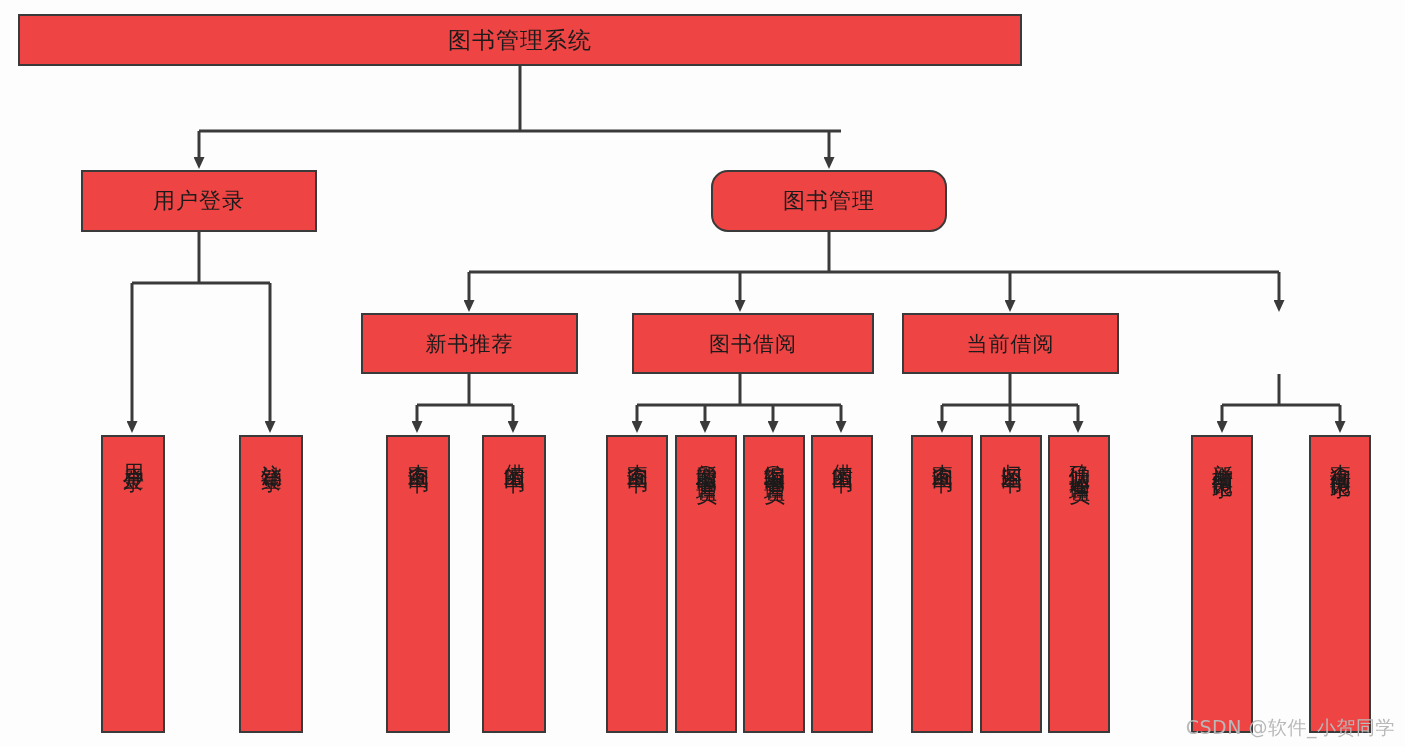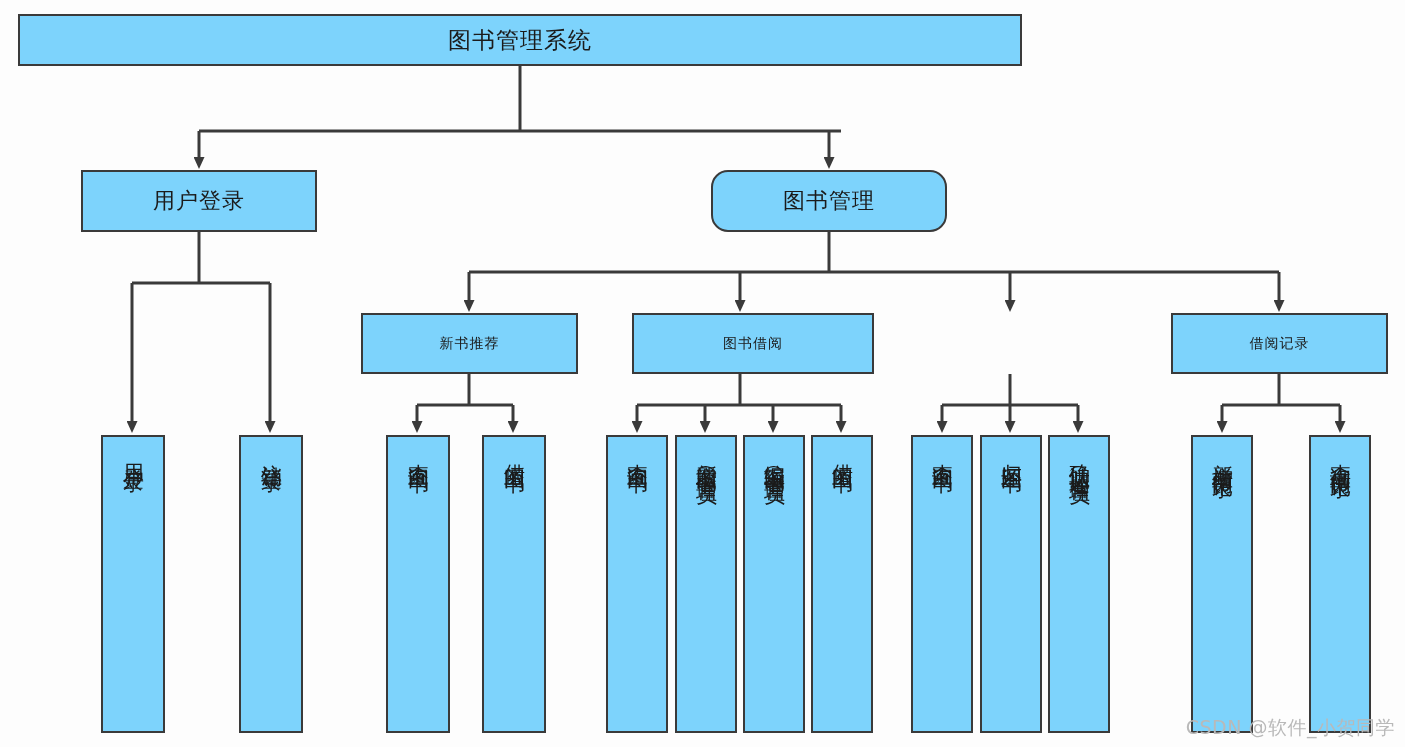--- a/index.html
+++ b/index.html
@@ -19,34 +19,34 @@
     position: absolute;
     left: 0;
     top: 0;
     width: 1405px;
     height: 747px;
   }
   .node {
     position: absolute;
     box-sizing: border-box;
     border: 2px solid #3a3a3a;
-    background: #7dd3fc;
+    background: #ef4444;
     display: flex;
     align-items: center;
     justify-content: center;
     color: #1b1b1b;
   }
   .node.root {
     font-size: 23px;
   }
   .node.lvl2 {
     font-size: 22px;
   }
   .node.lvl3 {
-    font-size: 14px;
+    font-size: 21px;
   }
   .node.leaf {
     font-size: 21px;
     padding: 10px 0;
     align-items: flex-start;
   }
   .vtext {
     writing-mode: vertical-rl;
     text-orientation: upright;
     letter-spacing: 3px;
@@ -133,22 +133,22 @@
   <div class="node lvl2" style="left:711px; top:170px; width:236px; height:62px;border-radius:17px;">
     <span class="htext">图书管理</span>
   </div>
 
   <div class="node lvl3" style="left:361px; top:313px; width:217px; height:61px;">
     <span class="htext">新书推荐</span>
   </div>
   <div class="node lvl3" style="left:632px; top:313px; width:242px; height:61px;">
     <span class="htext">图书借阅</span>
   </div>
-  <div class="node lvl3" style="left:1171px; top:313px; width:217px; height:61px;">
-    <span class="htext">借阅记录</span>
+  <div class="node lvl3" style="left:902px; top:313px; width:217px; height:61px;">
+    <span class="htext">当前借阅</span>
   </div>
 
   <div class="node leaf" style="left:101px; top:435px; width:64px; height:298px;">
     <span class="vtext">用户登录</span>
   </div>
   <div class="node leaf" style="left:239px; top:435px; width:64px; height:298px;">
     <span class="vtext">注销登录</span>
   </div>
 
   <div class="node leaf" style="left:386px; top:435px; width:64px; height:298px;">

